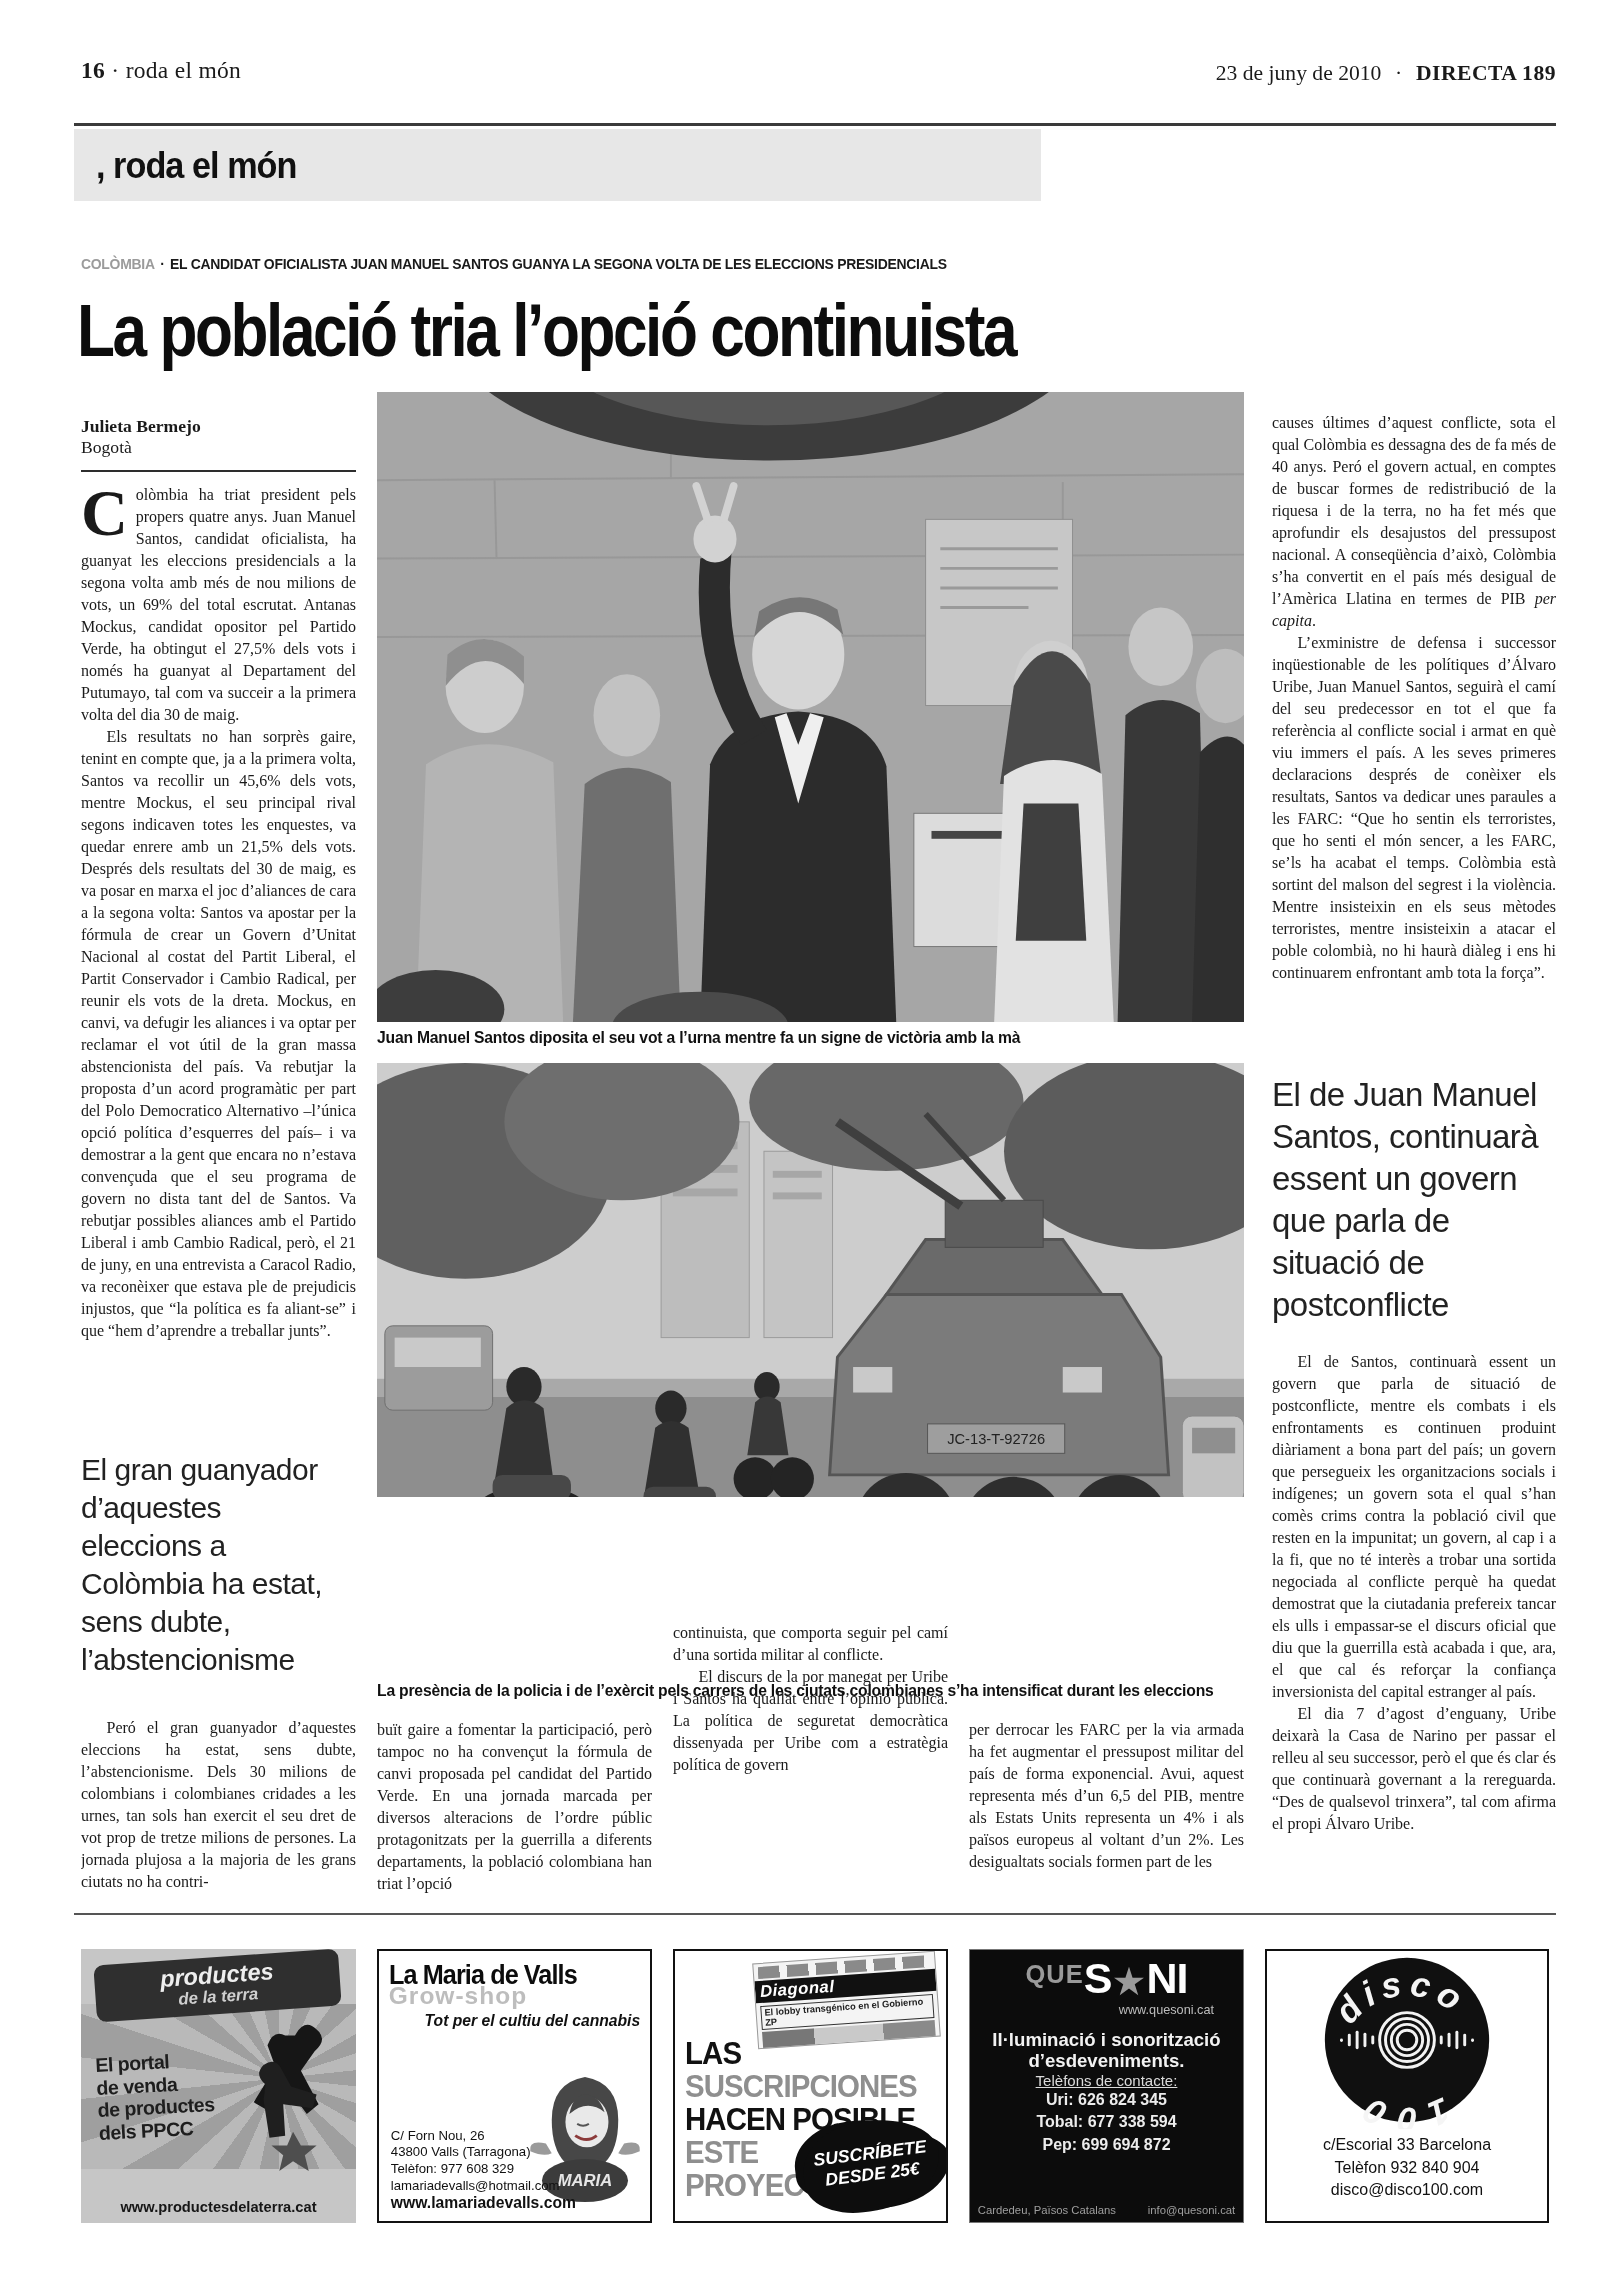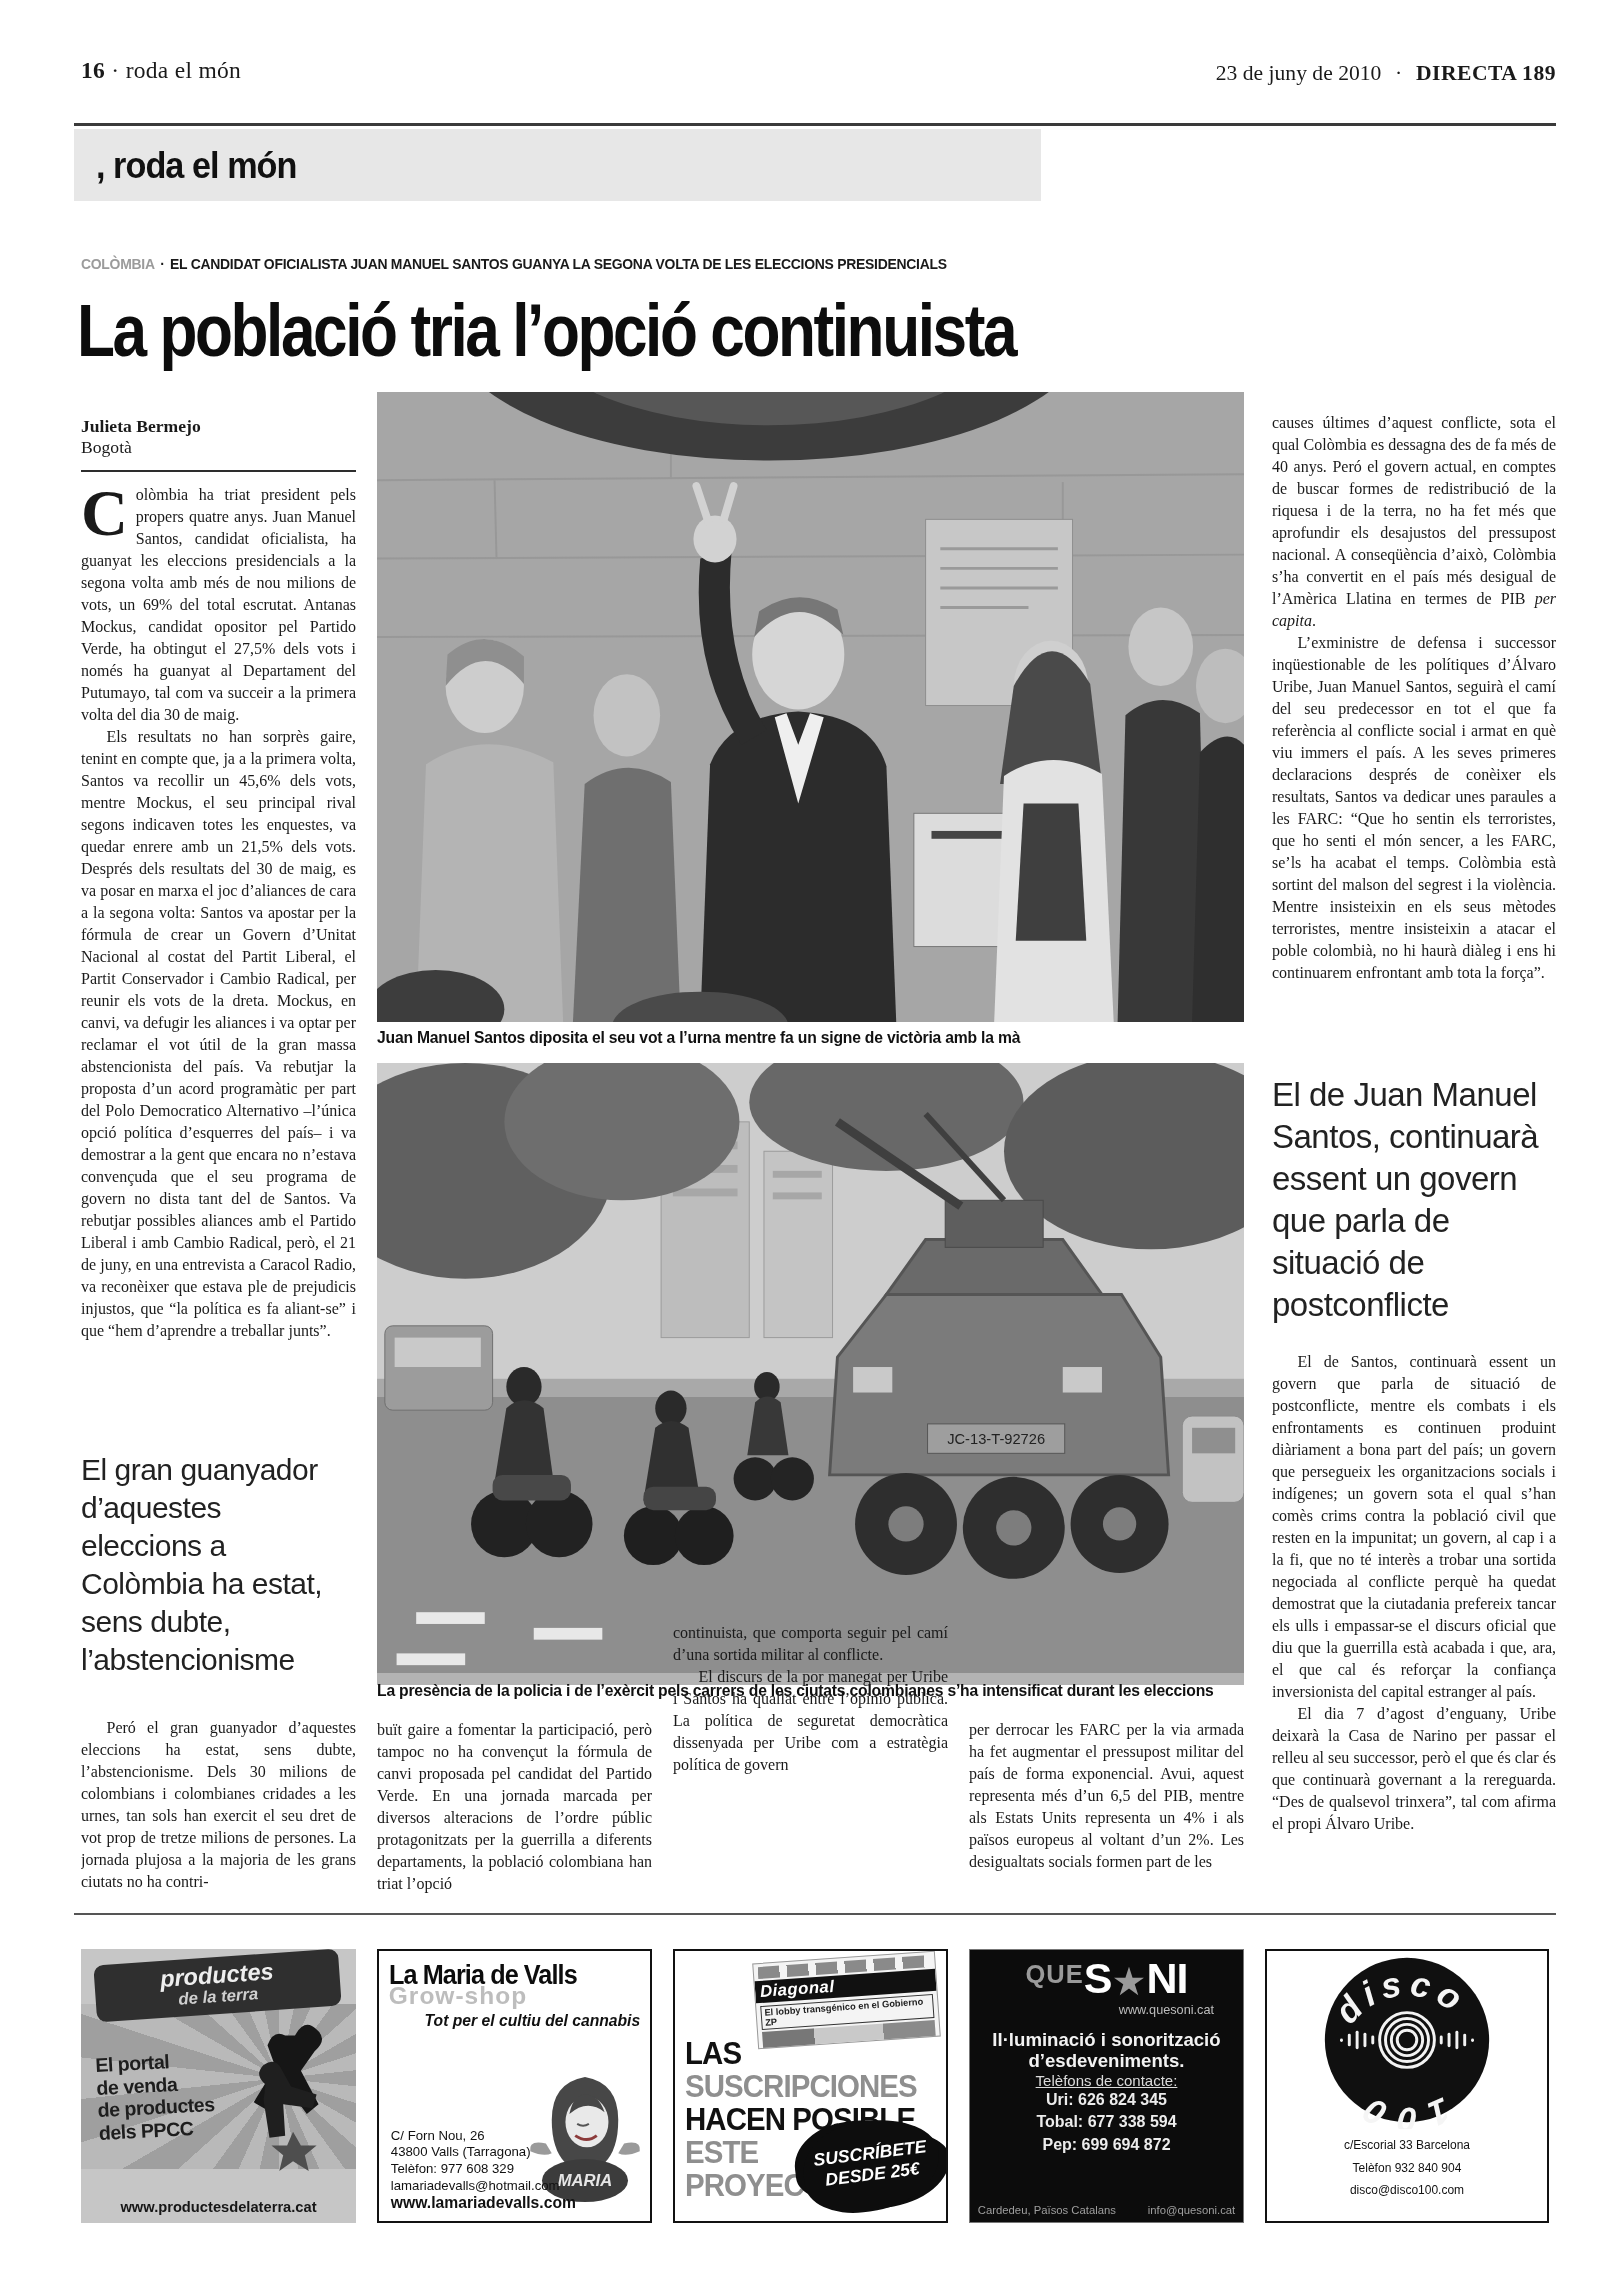--- a/index.html
+++ b/index.html
@@ -39,21 +39,21 @@
   .rail1{left:1272px;top:412px;width:284px;height:637px;}
   .rail3{left:1272px;top:1351px;width:284px;height:555px;}
   .ital{font-style:italic;}
   
   .pq{font-family:"Liberation Sans",sans-serif;color:#222;letter-spacing:-0.5px;}
   .pq-left{left:81px;top:1451px;width:245px;font-size:30px;line-height:38px;}
   .pq-right{left:1272px;top:1074px;width:294px;font-size:33px;line-height:42px;}
   
   .photo{overflow:hidden;background:#b3b3b3;}
   .photo1{left:377px;top:392px;width:867px;height:630px;}
-  .photo2{left:377px;top:1063px;width:867px;height:622px;}
+  .photo2{left:377px;top:1063px;width:867px;height:434px;}
   .caption{font-family:"Liberation Sans",sans-serif;font-weight:bold;font-size:15.7px;letter-spacing:-0.2px;color:#111;}
   .caption1{left:377px;top:1029px;width:867px;}
   .caption2{left:377px;top:1682px;width:867px;}
   .bottom-rule{left:74px;top:1913px;width:1482px;height:2px;background:#555;}
   
   .ad{top:1949px;height:274px;width:275px;font-family:"Liberation Sans",sans-serif;box-sizing:border-box;}
   
   .ad1{left:81px;background:#c6c6c6;overflow:hidden;}
   .ad1-rays{position:absolute;left:0;top:55px;width:275px;height:165px;
         background:repeating-conic-gradient(from 0deg at 72% 45%, #b9b9b9 0 12deg, #9f9f9f 12deg 24deg);}
@@ -100,21 +100,21 @@
   .ad4-brand .big{color:#fff;font-weight:bold;font-size:43px;letter-spacing:-1px;}
   .ad4-brand .star{color:#9a9a9a;font-size:39px;vertical-align:-2px;}
   .ad4-url{font-size:12.7px;color:#bdbdbd;text-align:right;padding-right:29px;margin-top:2px;}
   .ad4-tag{font-weight:bold;font-size:18.6px;line-height:21.6px;margin-top:11.8px;color:#f2f2f2;}
   .ad4-contact{margin-top:0;font-size:15px;text-decoration:underline;color:#dcdcdc;}
   .ad4-phone{font-weight:bold;font-size:16px;line-height:22.5px;color:#ececec;}
   .ad4-foot{position:absolute;left:7.8px;right:7.8px;bottom:5.9px;display:flex;justify-content:space-between;
         font-size:11.3px;color:#9f9f9f;}
   
   .ad5{left:1265px;width:284px;background:#fff;border:2px solid #111;text-align:center;}
-  .ad5-addr{font-size:12px;line-height:20.6px;color:#111;margin-top:2px;}
+  .ad5-addr{font-size:16px;line-height:20.6px;color:#111;margin-top:2px;}
   svg text{font-family:"Liberation Sans",sans-serif;}
 </style>
 </head>
 <body>
 
 <div class="page">
 
   <div class="abs hdr-left">
     <span class="num">16</span>
     <span>·</span>

